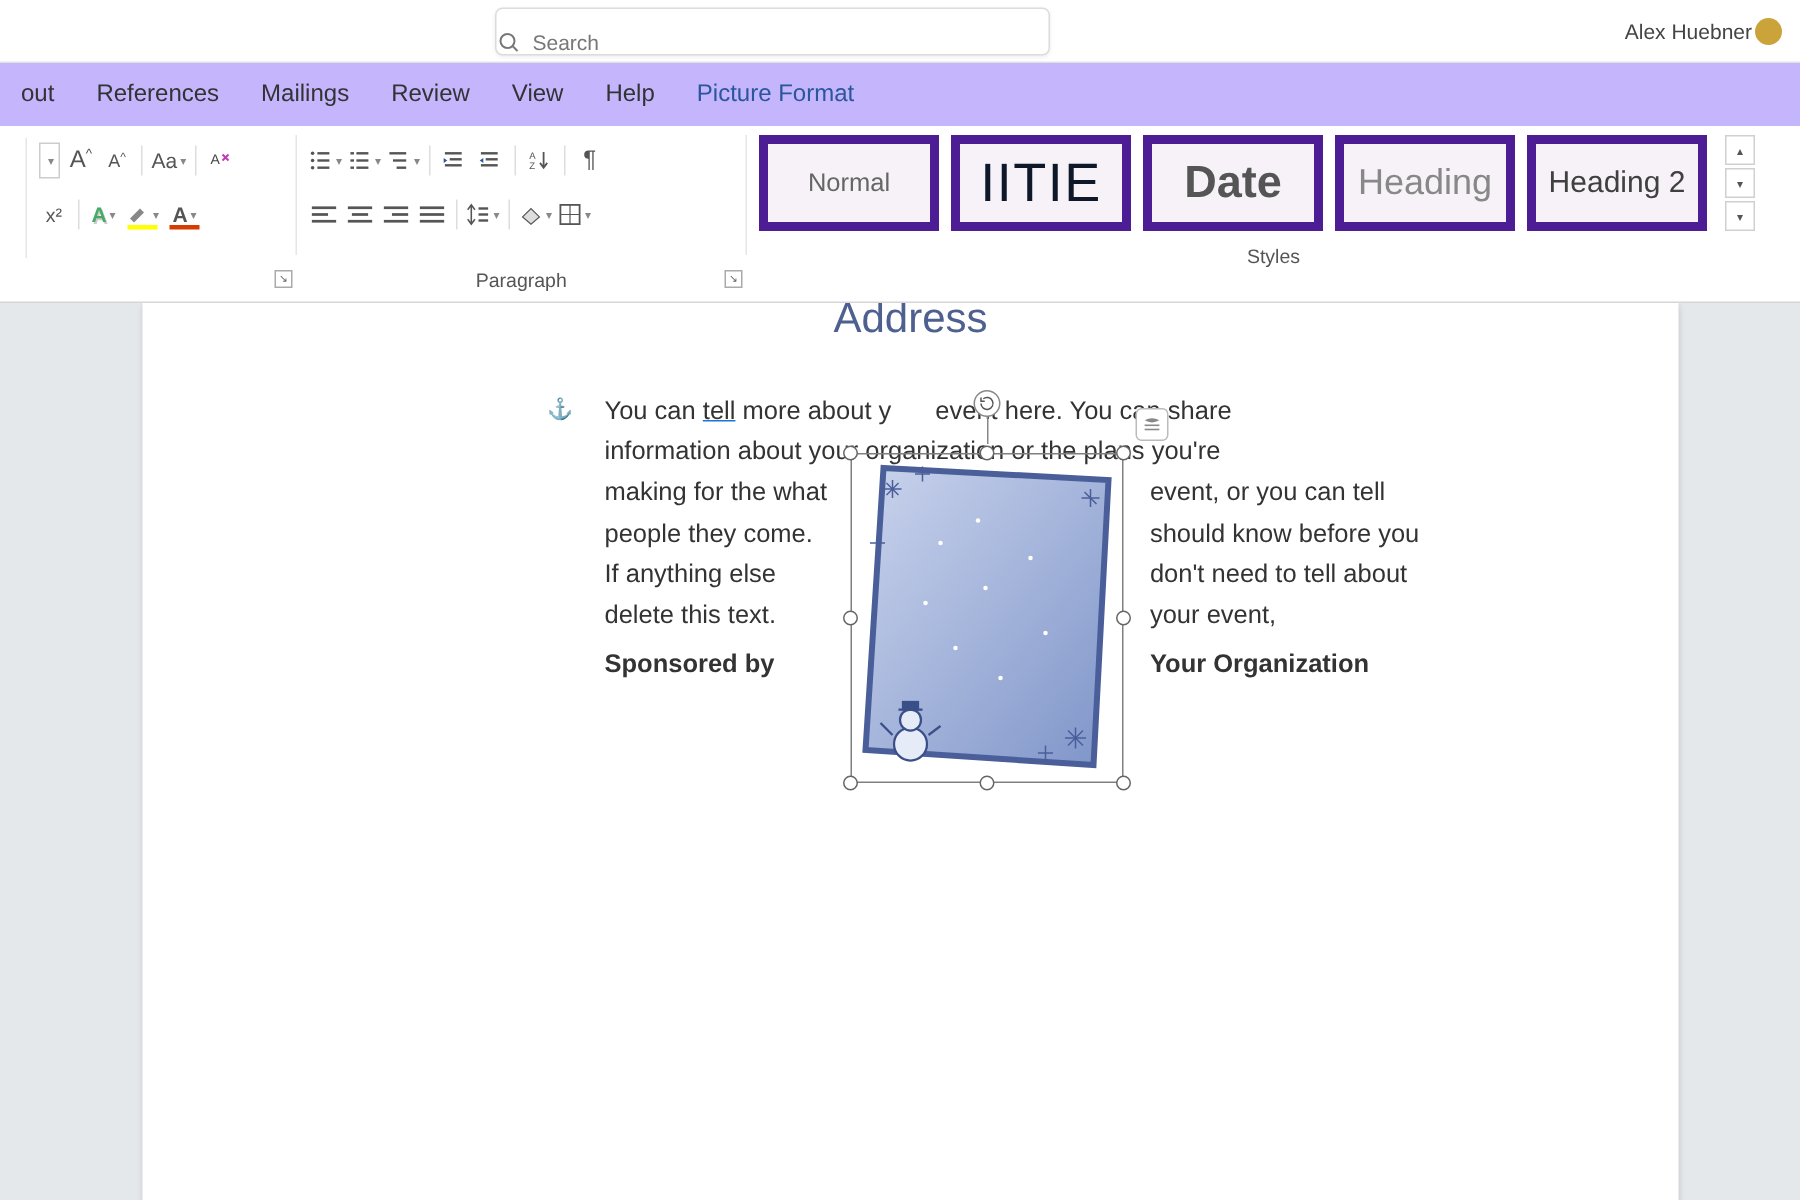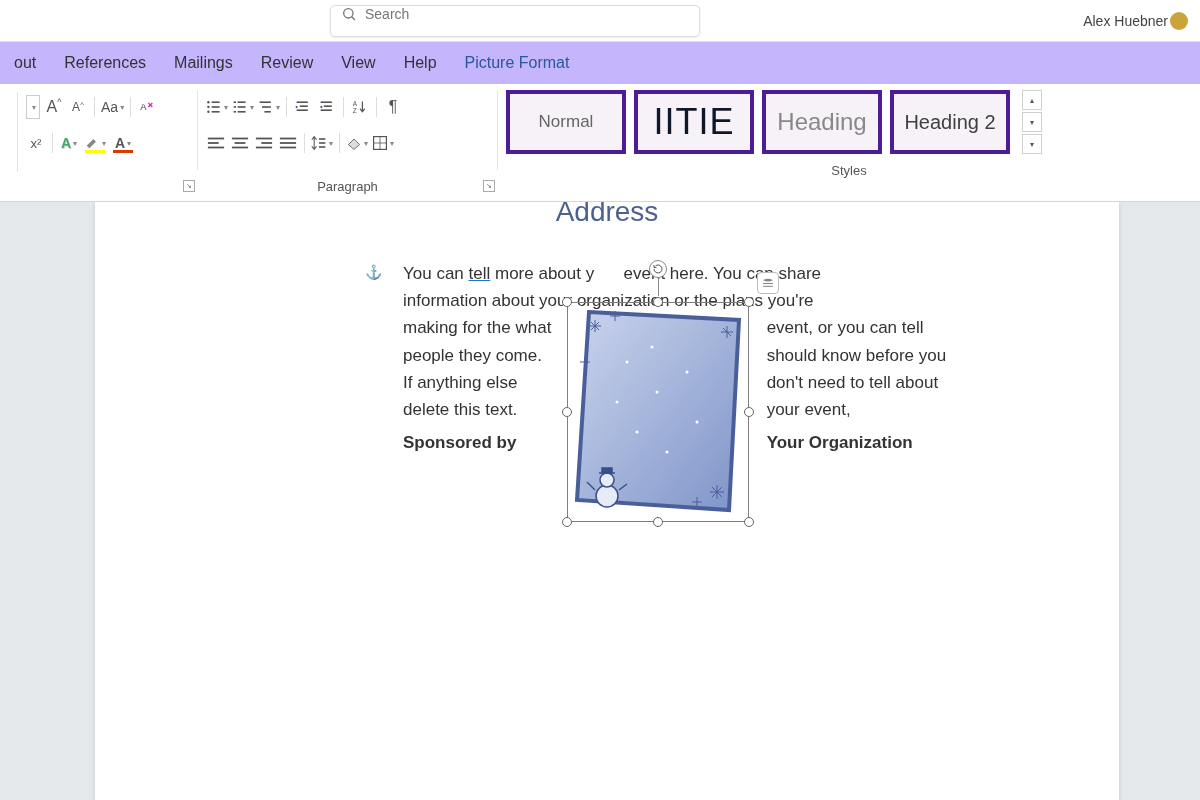--- a/index.html
+++ b/index.html
@@ -25,22 +25,21 @@
     }
     .search-box {
       position: absolute;
       left: 330px;
       width: 370px;
       height: 32px;
       background: #fff;
       border: 1px solid #dcdcdc;
       border-radius: 5px;
       display: flex;
-      align-items: flex-start;
-      padding-left: 10px;
+      align-items: flex-end;
       box-shadow: 0 1px 3px rgba(0,0,0,0.08);
       gap: 8px;
       color: #777;
     }
     .search-box svg { width: 16px; height: 16px; flex: none; }
     .user-name {
       margin-left: auto;
       color: #444;
       font-size: 14px;
       display: flex;
@@ -132,21 +131,21 @@
       flex: 1;
       padding: 0 8px;
       position: relative;
       display: flex;
       gap: 8px;
       align-items: flex-start;
     }
     .style-tile {
       width: 120px; height: 64px;
       background: #f6f2f7;
-      border: 4px solid #4c1d95;
+      border: 6px solid #4c1d95;
       display: flex; align-items: center; justify-content: center;
       cursor: pointer;
       color: #777;
       font-size: 18px;
     }
     .style-tile.normal { font-size: 17px; color: #666; }
     .style-tile.title { font-family: Impact, sans-serif; font-size: 36px; color: #0f172a; letter-spacing: 1px; }
     .style-tile.date { font-size: 30px; font-weight: 600; color: #555; }
     .style-tile.heading { font-size: 24px; color: #888; }
     .style-tile.heading2 { font-size: 20px; color: #404040; }
@@ -476,20 +475,21 @@
           <span class="caret">▾</span>
       </div>
     </div>
     <span class="group-label">Paragraph</span>
     <div class="dialog-launcher">↘</div>
   </div>
 
   <div class="styles-group">
     <div class="style-tile normal">Normal</div>
     <div class="style-tile title">IITIE</div>
+    <div class="style-tile date">Date</div>
     <div class="style-tile heading">Heading</div>
     <div class="style-tile heading2">Heading 2</div>
     <div class="styles-more">
       <div class="styles-more-btn">▴</div>
       <div class="styles-more-btn">▾</div>
       <div class="styles-more-btn">▾</div>
     </div>
     <span class="group-label">Styles</span>
   </div>
 </div>

